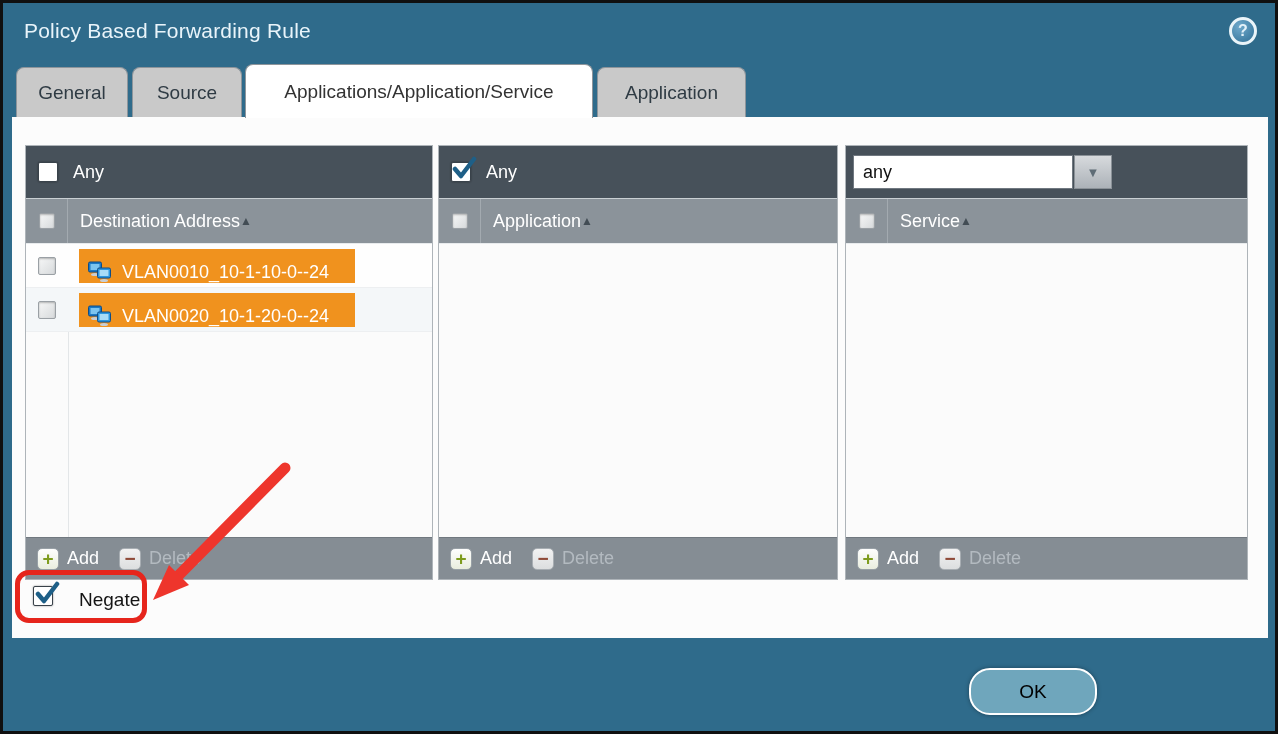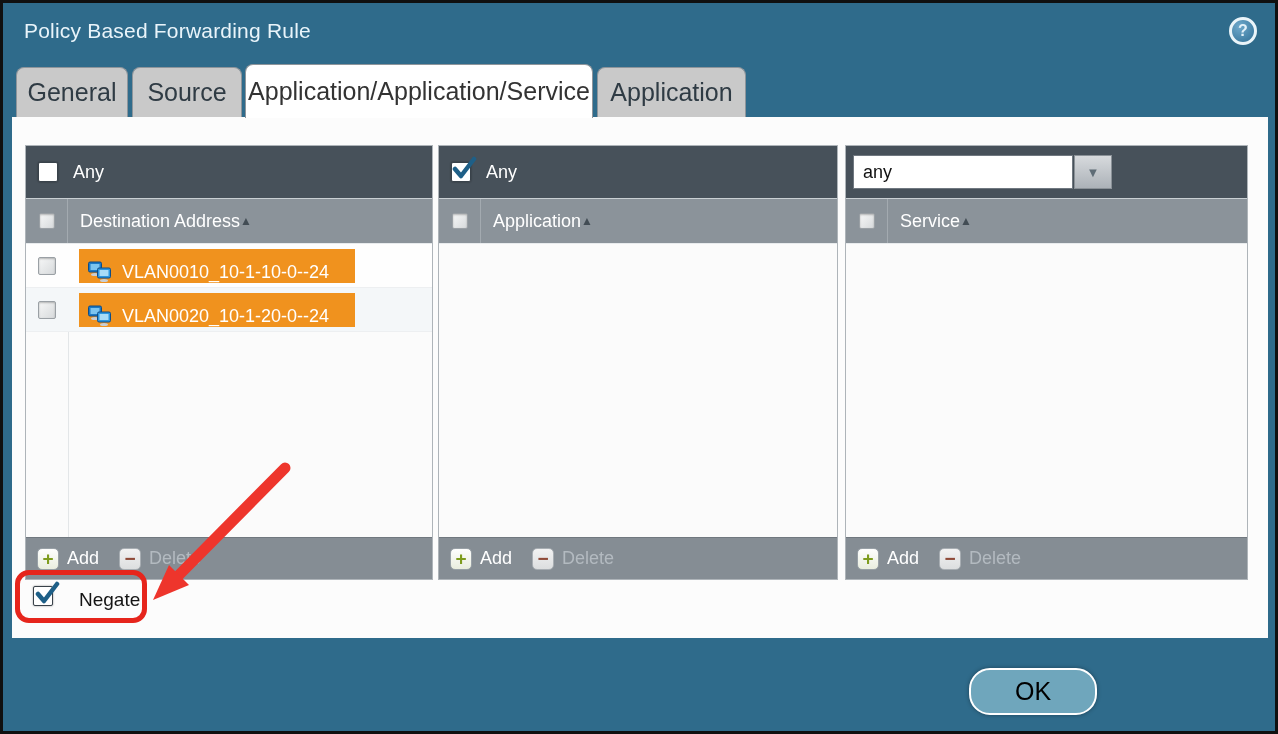--- a/index.html
+++ b/index.html
@@ -8,21 +8,21 @@
 
   .canvas { position:absolute; inset:0; width:1278px; height:734px; background:#101010; }
   .dialog { position:absolute; left:3px; top:3px; width:1272px; height:728px; background:var(--teal,#2F6B8B); }
 
   .title { position:absolute; left:21px; top:16px; font-size:21px; font-weight:400; color:#E9F4FA; letter-spacing:.2px; }
   .help { position:absolute; left:1226px; top:14px; width:28px; height:28px; border-radius:50%;
           border:3px solid #EAF4F9; background:radial-gradient(circle at 35% 30%, #6FA9CC, #2F6E94);
           color:#E3F1F9; font-size:16px; font-weight:bold; display:flex; align-items:center; justify-content:center; cursor:pointer; }
 
   .tab { position:absolute; top:64px; height:50px; background:var(--tab-gray,#C9C9C9); border:1px solid #8E959B; border-bottom:none;
-         border-radius:8px 8px 0 0; color:#2F3B44; font-size:25px; display:flex; align-items:center; justify-content:center; cursor:pointer; }
+         border-radius:8px 8px 0 0; color:#2F3B44; font-size:19px; display:flex; align-items:center; justify-content:center; cursor:pointer; }
   .tab.active { top:61px; height:54px; background:#FFFFFF; color:#333333; z-index:3; }
 
   .content { position:absolute; left:9px; top:114px; width:1256px; height:521px; background:#FCFCFC; z-index:2; }
 
   .panel { position:absolute; top:28px; height:435px; border:1px solid #AEB4B9; background:#FBFBFB; display:flex; flex-direction:column; }
   .p1 { left:13px; width:408px; }
   .p2 { left:426px; width:400px; }
   .p3 { left:833px; width:403px; }
 
   .phead { height:53px; flex:0 0 53px; background:var(--dark-header,#47515A); display:flex; align-items:center; padding:0 12px; gap:15px;
@@ -71,39 +71,39 @@
   
   .negate-box { position:absolute; left:12px; top:567px; width:132px; height:53px; border:5px solid var(--red,#E6251C);
                 border-radius:14px; z-index:6; pointer-events:none; }
   .negate-cb { position:absolute; left:30px; top:583px; width:22px; height:22px; z-index:7; }
   .negate-cb .check { left:0; top:-6px; }
   .negate-label { position:absolute; left:76px; top:586px; font-size:19px; color:#141414; z-index:7; }
   .arrow-svg { position:absolute; left:0; top:0; width:1278px; height:734px; z-index:8; pointer-events:none; }
 
   
   .btn { position:absolute; top:665px; height:47px; border:2px solid #FFFFFF; border-radius:21px;
-         display:flex; align-items:center; justify-content:center; font-size:25px; color:#000000;
+         display:flex; align-items:center; justify-content:center; font-size:19px; color:#000000;
          cursor:pointer; box-shadow:0 0 4px rgba(0,0,0,.35); }
   .btn-ok { left:966px; width:128px; background:var(--ok-blue,#6FA6BC); }
   .btn-cancel { left:1108px; width:131px; background:var(--cancel-gray,#C9CBCD); }
 
   svg { display:block; }
 </style>
 </head>
 <body>
 
 <div class="canvas">
   <div class="dialog">
 
     <div class="title">Policy Based Forwarding Rule</div>
     <div class="help">?</div>
 
     <div class="tab" style="left:13px; width:112px;">General</div>
     <div class="tab" style="left:129px; width:110px;">Source</div>
-    <div class="tab active" style="left:242px; width:348px;">Application/Application/Service</div>
+    <div class="tab active" style="left:242px; width:348px;">Applications/Application/Service</div>
     <div class="tab" style="left:594px; width:149px;">Application</div>
 
     <div class="content">
 
       <div class="panel p1">
         <div class="phead">
           <span class="cb big"></span>
           <span>Any</span>
         </div>
         <div class="pcolhead">

